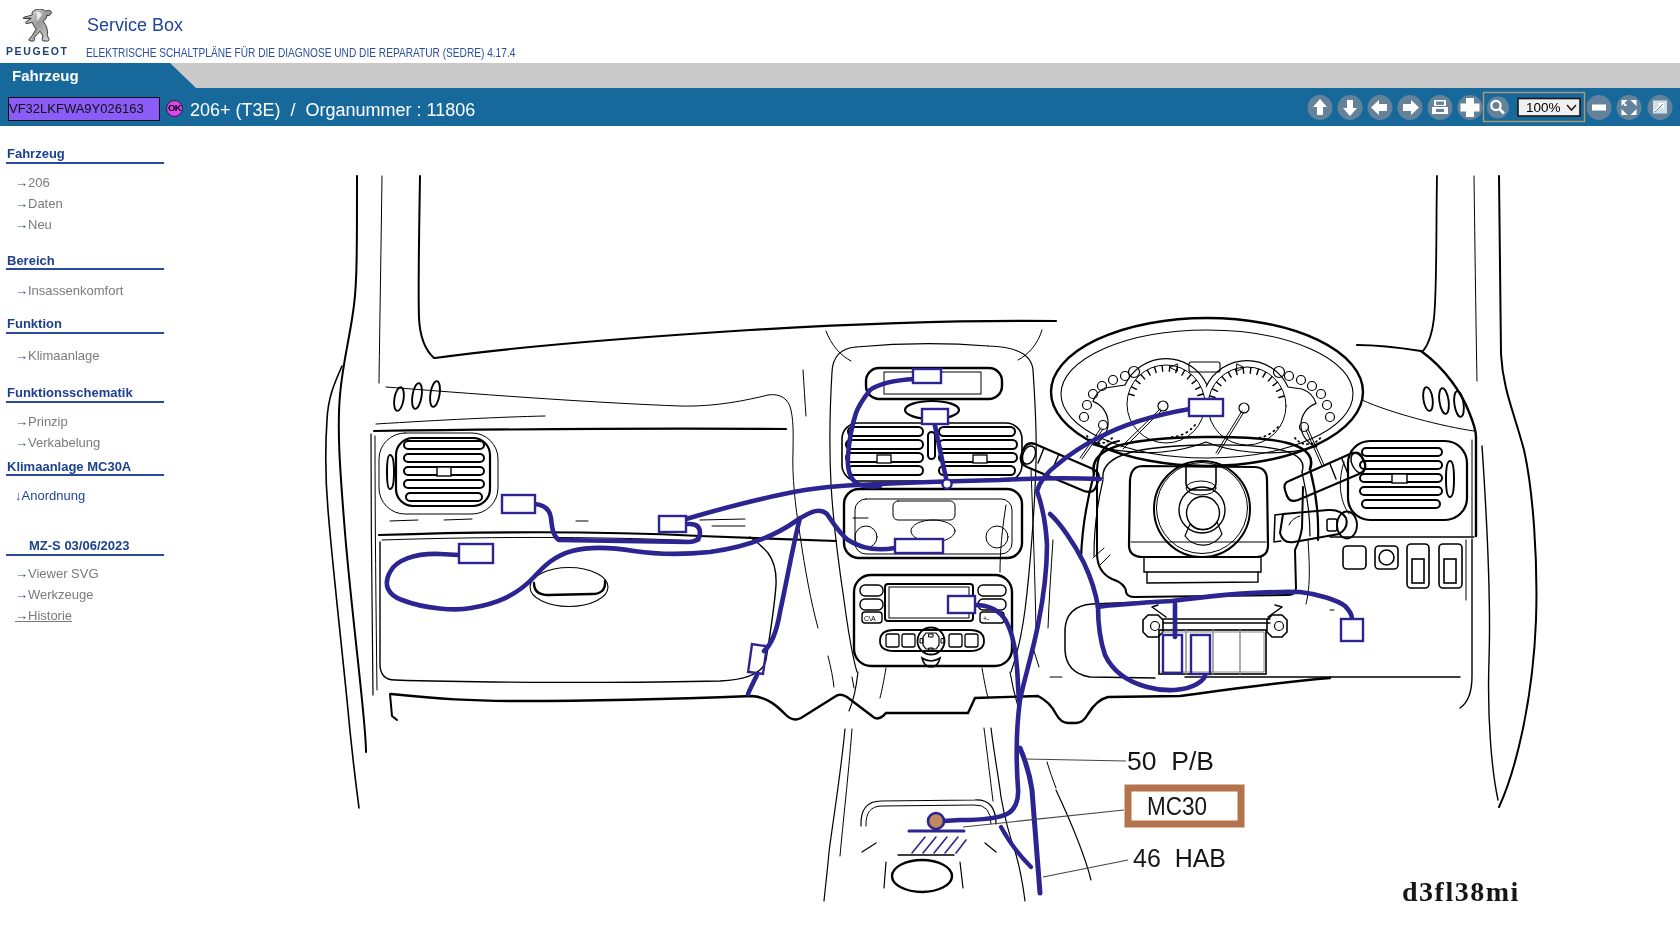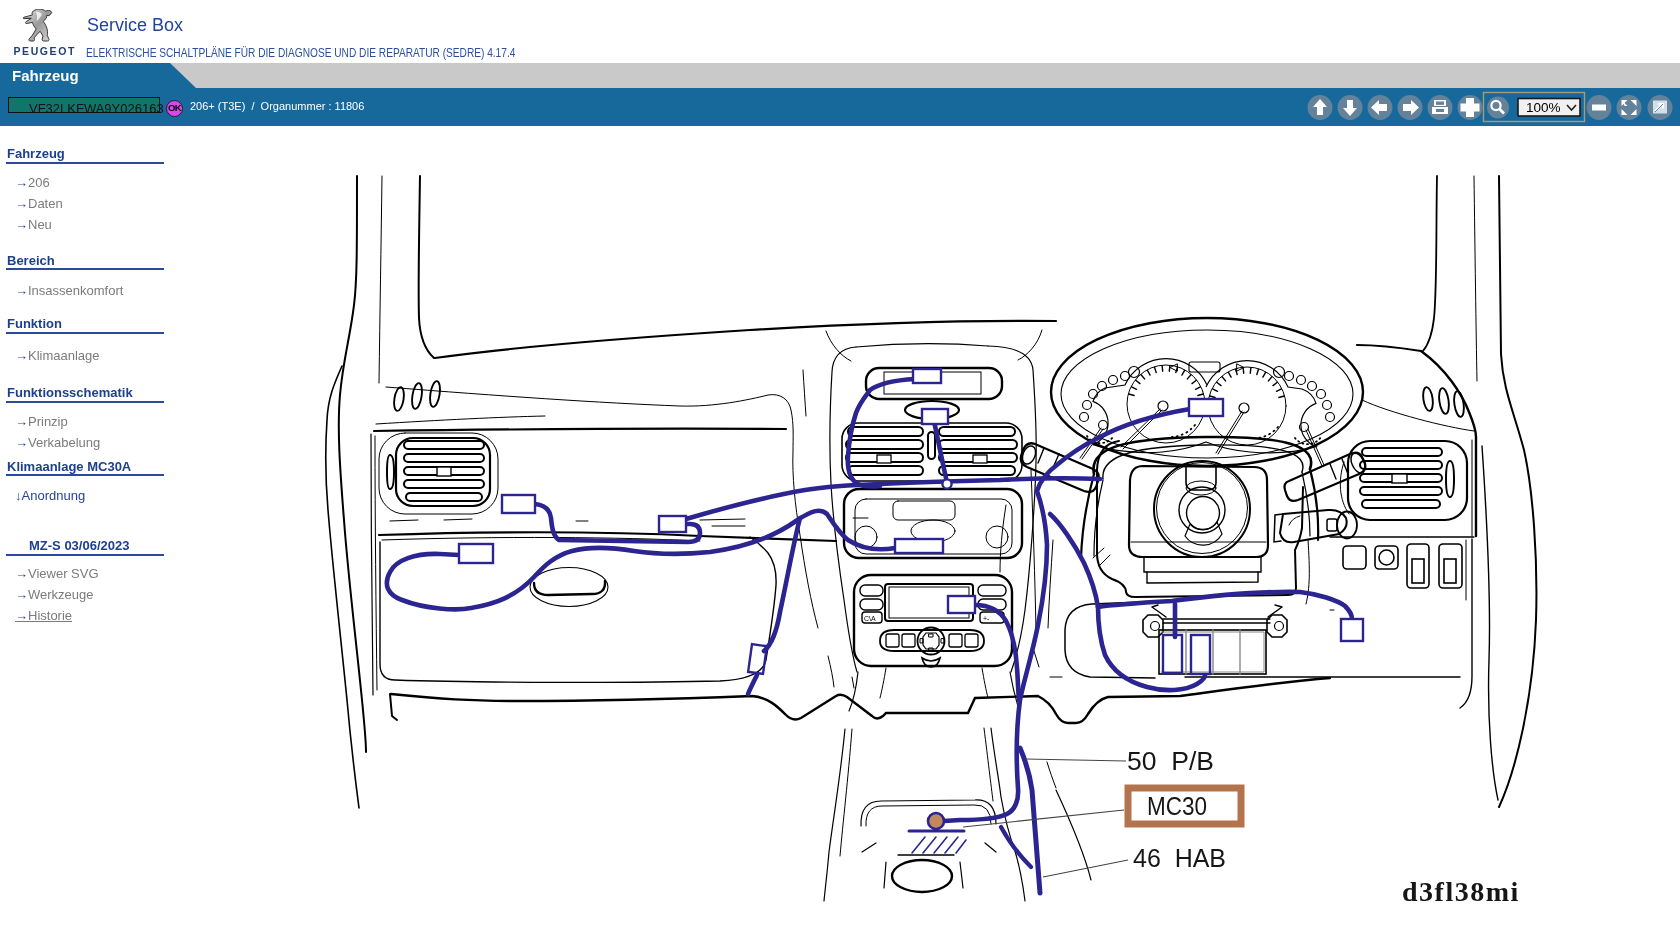--- a/index.html
+++ b/index.html
@@ -18,33 +18,33 @@
           <stop offset="0" stop-color="#e8e8e8"></stop>
             <stop offset=".5" stop-color="#9a9a9a"></stop>
             <stop offset="1" stop-color="#d8d8d8"></stop>
         </linearGradient>
       </defs>
       <path d="M13,1 C10.5,2 9.5,4 10.3,6 L2,8.2 C0.8,8.5 0.8,9.6 2,9.6 L9.3,9.3 L4.2,12.6 C3,13.4 3.4,14.8 4.8,14.5 L10.5,13.4 C11,15.8 12.3,18 14.2,20 L10.2,26.5 L7.5,29.5 C6.3,30.8 6.8,32 8.4,32 L11.3,32 C12.2,32 12.6,31.3 12.4,30.5 L12.2,28.8 L16,24.2 L18.2,22.4 L21,27 L20.2,30 C19.9,31.3 20.6,32 21.8,32 L25.6,32 C27,32 27.4,31 26.8,29.8 L25.2,26.3 C26.2,21.5 24.6,16.5 21.2,12.4 C23.6,10.6 24.9,8.4 24.9,6.2 C26.4,7.2 28.2,6.6 28.2,5 C29.8,4.6 30.2,3.2 29,2.4 C27.6,1.2 25.4,1.2 23.8,2.2 C21.4,0.2 16.4,-0.6 13,1 Z" fill="url(#lg)" stroke="#262626" stroke-width="0.9"></path>
       <path d="M14,3 C16,2.5 18.5,3.5 20,5.5 C18,9 16,11 14.5,12 C15.5,9 15,5.5 14,3 Z" fill="#fff" opacity=".75"></path>
       <path d="M2.4,9.1 L8.8,9.25" stroke="#333" stroke-width="0.7"></path>
     </svg>
   </div>
-  <div class="abs" style="left:6px;top:45px;width:70px;text-align:right;font-size:10.5px;font-weight:bold;color:#1e3f77;letter-spacing:1.6px;">PEUGEOT</div>
+  <div class="abs" style="left:6px;top:45px;width:70px;text-align:left;font-size:10.5px;font-weight:bold;color:#1e3f77;letter-spacing:1.6px;">PEUGEOT</div>
 
   <div class="abs" style="left:87px;top:15px;font-size:18px;font-weight:normal;color:#20449c;">Service Box</div>
   <div class="abs" style="left:86px;top:45px;font-size:13px;color:#2b4fa0;transform:scaleX(.78);transform-origin:0 0;white-space:nowrap;">ELEKTRISCHE SCHALTPLÄNE FÜR DIE DIAGNOSE UND DIE REPARATUR (SEDRE) 4.17.4</div>
 
   <div class="abs" style="left:0;top:63px;width:1680px;height:25px;background:#c9c9c9;"></div>
   <div class="abs" style="left:0;top:63px;width:196px;height:25px;background:#17699c;clip-path:polygon(0 0,170px 0,196px 100%,0 100%);"></div>
   <div class="abs" style="left:12px;top:67px;font-size:15px;font-weight:bold;color:#fff;">Fahrzeug</div>
 
   <div class="abs" style="left:0;top:88px;width:1680px;height:38px;background:#17699c;"></div>
-  <div class="abs" style="left:8px;top:97px;width:152px;height:16px;background:#0f766e;border:1.5px solid #111;box-sizing:border-box;font-size:13px;color:#111;line-height:21px;padding-left:20px;">VF32LKFWA9Y026163</div>
+  <div class="abs" style="left:8px;top:97px;width:152px;height:24px;background:#8b5cf6;border:1.5px solid #111;box-sizing:border-box;font-size:13px;color:#111;line-height:21px;padding-left:0;">VF32LKFWA9Y026163</div>
   <div class="abs" style="left:166px;top:100px;width:17px;height:17px;border-radius:50%;background:#d946ef;border:1.6px solid #222;box-sizing:border-box;text-align:center;font-size:9.5px;font-weight:bold;color:#000;line-height:14px;letter-spacing:-0.5px;">OK</div>
-  <div class="abs" style="left:190px;top:100px;font-size:11px;color:#fff;">206+ (T3E) &nbsp;/&nbsp; Organummer : 11806</div>
+  <div class="abs" style="left:190px;top:100px;font-size:18px;color:#fff;">206+ (T3E) &nbsp;/&nbsp; Organummer : 11806</div>
   <div class="abs" id="toolicons" style="left:1306px;top:88px;width:374px;height:22px;">
     <svg width="374" height="38" viewBox="0 0 374 38">
       <g fill="#64839a">
         <circle cx="14" cy="19.5" r="12.5"></circle>
           <circle cx="44" cy="19.5" r="12.5"></circle>
           <circle cx="74" cy="19.5" r="12.5"></circle>
           <circle cx="104" cy="19.5" r="12.5"></circle>
           <circle cx="134" cy="19.5" r="12.5"></circle>
           <circle cx="164" cy="19.5" r="12.5"></circle>
         <circle cx="192" cy="19.5" r="11"></circle>

